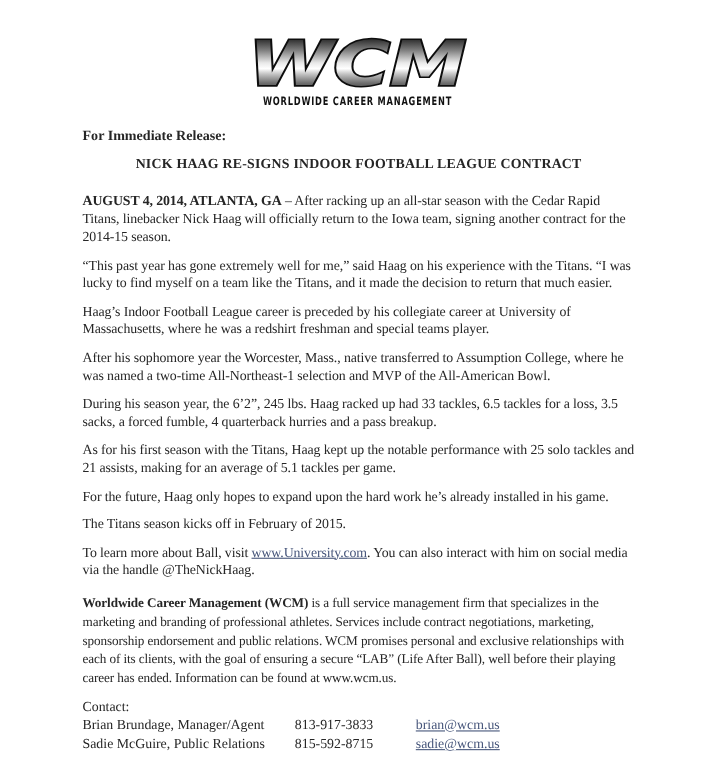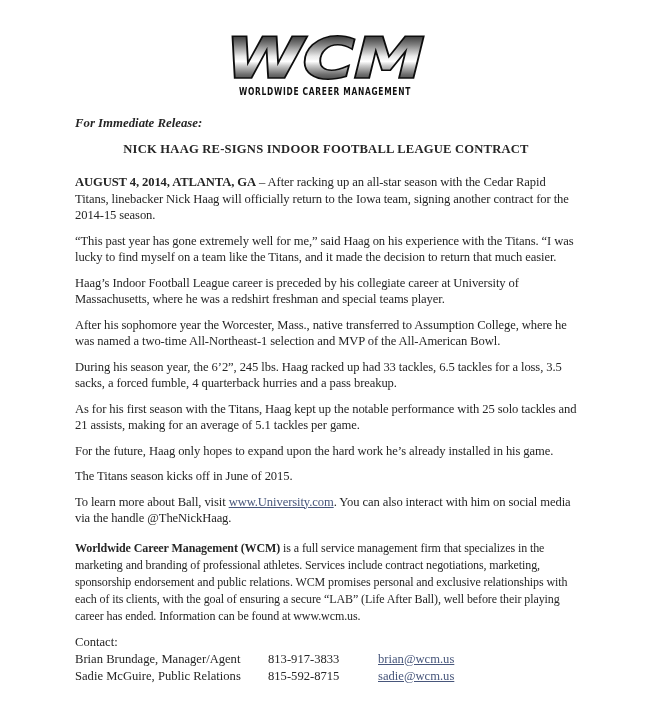--- a/index.html
+++ b/index.html
@@ -14,21 +14,20 @@
   .page { width: 650px; height: 703px; background: #ffffff; }
   .logo-block { padding-top: 22px; }
   .logo-block svg { display: block; margin: 0 auto; }
   .content { padding: 0 73px 0 75px; }
   .bold { font-weight: bold; }
   .release-line {
     margin-top: 14px;
     margin-bottom: 11px;
     font-size: 12.8px;
     font-weight: bold;
-    font-style: italic;
   }
   .headline {
     text-align: center;
     font-size: 12.6px;
     font-weight: bold;
     letter-spacing: 0.2px;
     margin-bottom: 17px;
   }
   .para {
     font-size: 12.6px;
@@ -86,21 +85,21 @@
     <h1 class="headline">NICK HAAG RE-SIGNS INDOOR FOOTBALL LEAGUE CONTRACT</h1>
 
     <p class="para"><span class="bold">AUGUST 4, 2014, ATLANTA, GA</span><span> – After racking up an all-star season with the Cedar Rapid Titans, linebacker Nick Haag will officially return to the Iowa team, signing another contract for the 2014-15 season.</span></p>
 
     <p class="para">“This past year has gone extremely well for me,” said Haag on his experience with the Titans. “I was lucky to find myself on a team like the Titans, and it made the decision to return that much easier.</p>
     <p class="para">Haag’s Indoor Football League career is preceded by his collegiate career at University of Massachusetts, where he was a redshirt freshman and special teams player.</p>
     <p class="para">After his sophomore year the Worcester, Mass., native transferred to Assumption College, where he was named a two-time All-Northeast-1 selection and MVP of the All-American Bowl.</p>
     <p class="para">During his season year, the 6’2”, 245 lbs. Haag racked up had 33 tackles, 6.5 tackles for a loss, 3.5 sacks, a forced fumble, 4 quarterback hurries and a pass breakup.</p>
     <p class="para">As for his first season with the Titans, Haag kept up the notable performance with 25 solo tackles and 21 assists, making for an average of 5.1 tackles per game.</p>
     <p class="para">For the future, Haag only hopes to expand upon the hard work he’s already installed in his game.</p>
-    <p class="para">The Titans season kicks off in June of 2015.</p>
+    <p class="para">The Titans season kicks off in February of 2015.</p>
 
     <p class="para"><span>To learn more about Ball, visit </span><a class="link">www.University.com</a><span>. You can also interact with him on social media via the handle @TheNickHaag.</span></p>
 
     <p class="para boilerplate"><span class="bold">Worldwide Career Management (WCM)</span><span> is a full service management firm that specializes in the marketing and branding of professional athletes. Services include contract negotiations, marketing, sponsorship endorsement and public relations. WCM promises personal and exclusive relationships with each of its clients, with the goal of ensuring a secure “LAB” (Life After Ball), well before their playing career has ended. Information can be found at www.wcm.us.</span></p>
 
     <section class="contact">
       <p class="contact-label">Contact:</p>
       <div class="contact-row">
         <span>Brian Brundage, Manager/Agent</span>
         <span>813-917-3833</span>

